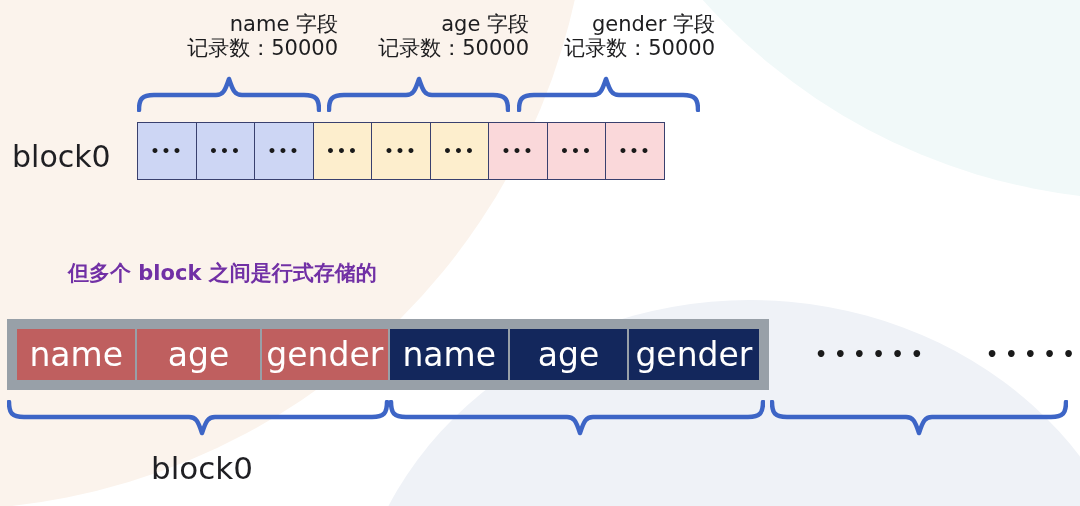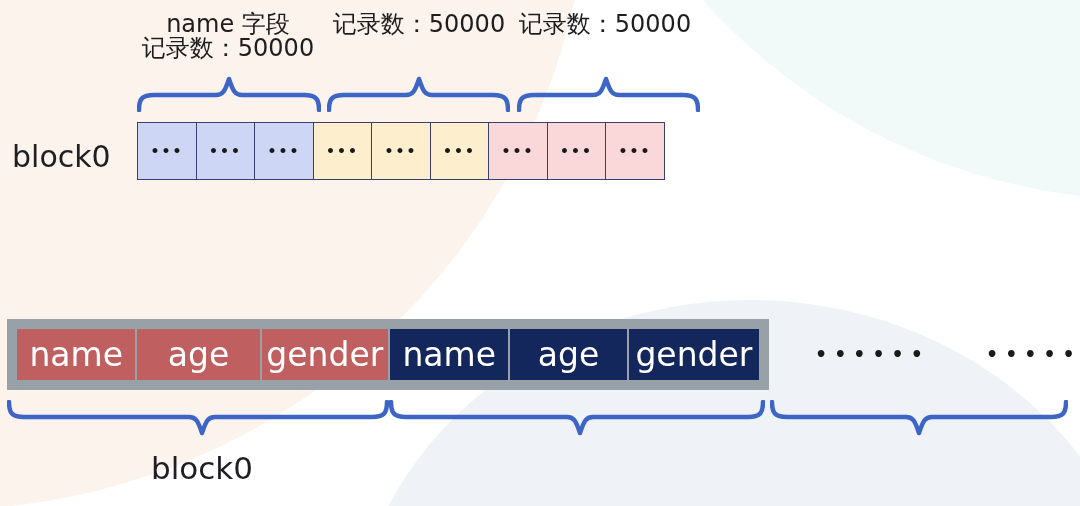--- a/index.html
+++ b/index.html
@@ -9,22 +9,22 @@
     font-family:"DejaVu Sans","Liberation Sans",sans-serif;
   }
   
   .blob{position:absolute;border-radius:50%;z-index:0;}
   .blob-cream{left:-710px;top:-790px;width:1300px;height:1300px;background:#fbf3ec;}
   .blob-mint{left:550px;top:-1000px;width:1200px;height:1200px;background:#f1f9f9;}
   .blob-gray{left:350px;top:300px;width:800px;height:720px;background:#eff2f7;}
   .layer{position:absolute;inset:0;z-index:1;}
 
   
-  .field-label{position:absolute;top:12px;width:220px;text-align:center;
-    color:#1d1d1f;font-size:24px;line-height:24px;}
+  .field-label{position:absolute;top:12px;width:220px;text-align:right;
+    color:#1d1d1f;font-size:21px;line-height:24px;}
   .fl-1{left:118px;} .fl-2{left:309px;} .fl-3{left:495px;}
 
   
   .brace{position:absolute;}
 
   
   .row-label{position:absolute;left:12px;top:139px;width:110px;
     font-size:30px;color:#1f1f23;letter-spacing:0px;}
   .cell-row{position:absolute;left:137px;top:122px;display:flex;}
   .tcell{width:58px;height:56px;border:1.5px solid #39406e;margin-left:-1.5px;
@@ -68,23 +68,25 @@
   <div class="blob blob-mint"></div>
   <div class="blob blob-gray"></div>
 
   <div class="layer">
 
     <div class="field-label fl-1">
       <div>name 字段</div>
       <div>记录数：50000</div>
     </div>
     <div class="field-label fl-2">
+      <div>age 字段</div>
       <div>记录数：50000</div>
     </div>
     <div class="field-label fl-3">
+      <div>gender 字段</div>
       <div>记录数：50000</div>
     </div>
 
     <svg class="brace" style="left:137px;top:72px" width="184" height="40">
       <path d="M2,38 C2,27 5,23 17,23 L79,23 C86,23 88,19 92,7 C96,19 98,23 105,23 L167,23 C179,23 182,27 182,38" fill="none" stroke="#3d65c6" stroke-width="4.5" stroke-linecap="round" stroke-linejoin="round"></path>
     </svg>
     <svg class="brace" style="left:327px;top:72px" width="183" height="40">
       <path d="M2,38 C2,27 5,23 17,23 L79,23 C86,23 88,19 92,7 C96,19 98,23 105,23 L166,23 C178,23 181,27 181,38" fill="none" stroke="#3d65c6" stroke-width="4.5" stroke-linecap="round" stroke-linejoin="round"></path>
     </svg>
     <svg class="brace" style="left:517px;top:72px" width="183" height="40">
@@ -97,20 +99,21 @@
       <div class="tcell c-blue">•••</div>
       <div class="tcell c-blue">•••</div>
       <div class="tcell c-cream">•••</div>
       <div class="tcell c-cream">•••</div>
       <div class="tcell c-cream">•••</div>
       <div class="tcell c-pink">•••</div>
       <div class="tcell c-pink">•••</div>
       <div class="tcell c-pink">•••</div>
     </div>
 
+    <div class="note note2">但多个 block 之间是行式存储的</div>
 
     <div class="bar">
       <div class="bcell b-red  w0">name</div>
       <div class="bcell b-red  w1">age</div>
       <div class="bcell b-red  w2">gender</div>
       <div class="bcell b-navy w3">name</div>
       <div class="bcell b-navy w4">age</div>
       <div class="bcell b-navy w5">gender</div>
     </div>
 

